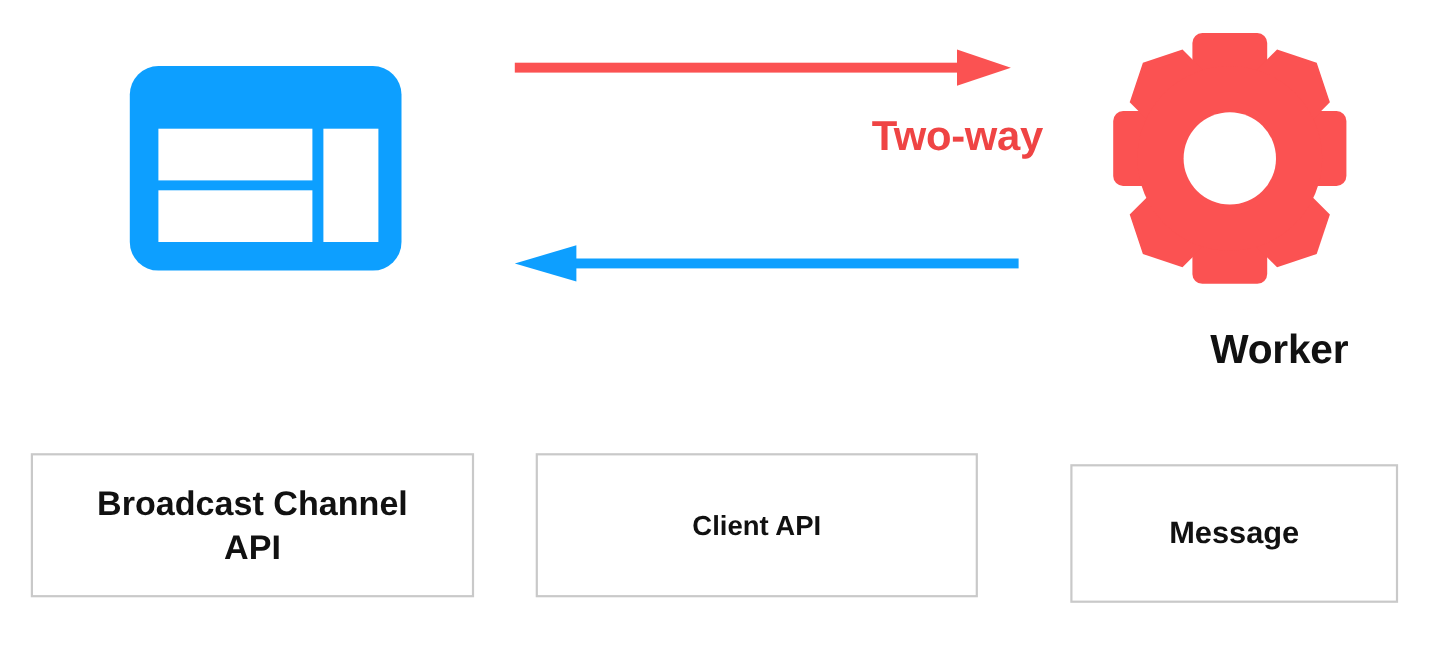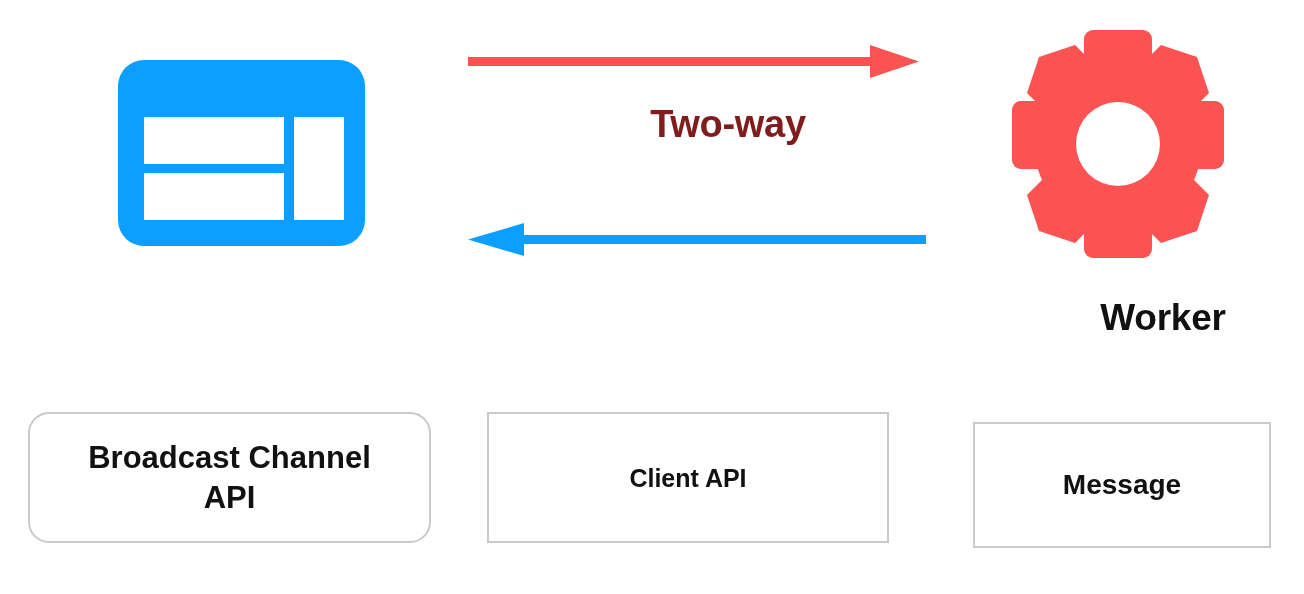--- a/index.html
+++ b/index.html
@@ -57,25 +57,25 @@
   .arrow svg { display: block; }
   .arrow-right { left: 462px; top: 42px;  width: 462px; height: 40px; }
   .arrow-left  { left: 462px; top: 220px; width: 470px; height: 40px; }
 
   
   .caption {
     position: absolute;
     left: 508px;
     top: 98px;
     width: 440px;
-    text-align: center;
+    text-align: right;
     font-size: 38px;
     font-weight: bold;
     line-height: 1.42;
-    color: #7f1d1d;
+    color: #ef4444;
     letter-spacing: -0.3px;
   }
   .caption .line { display: block; }
 
   
   .node-label {
     position: absolute;
     font-size: 37px;
     font-weight: bold;
     color: #111111;
@@ -96,21 +96,20 @@
     justify-content: center;
     text-align: center;
     color: #111111;
     font-weight: bold;
     line-height: 1.28;
   }
   .box-broadcast {
     left: 28px;  top: 412px;  width: 403px;  height: 131px;
     font-size: 31px;
     padding: 0 30px;
-    border-radius: 21px;
   }
   .box-client {
     left: 487px; top: 412px;  width: 402px;  height: 131px;
     font-size: 25px;
     padding: 0 14px;
   }
   .box-message {
     left: 973px; top: 422px;  width: 298px;  height: 126px;
     font-size: 28px;
     padding: 0 14px;

